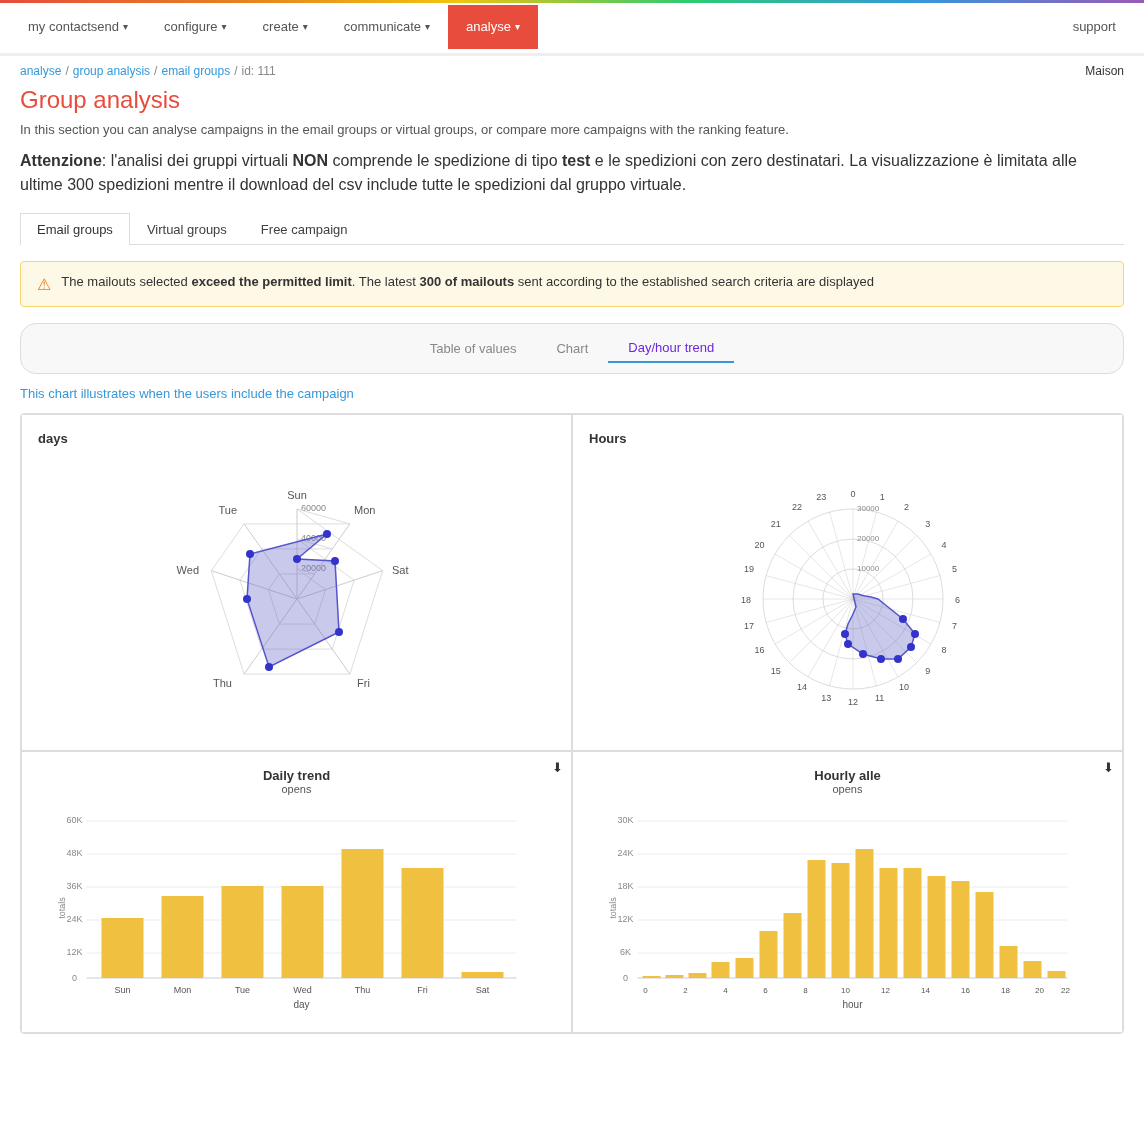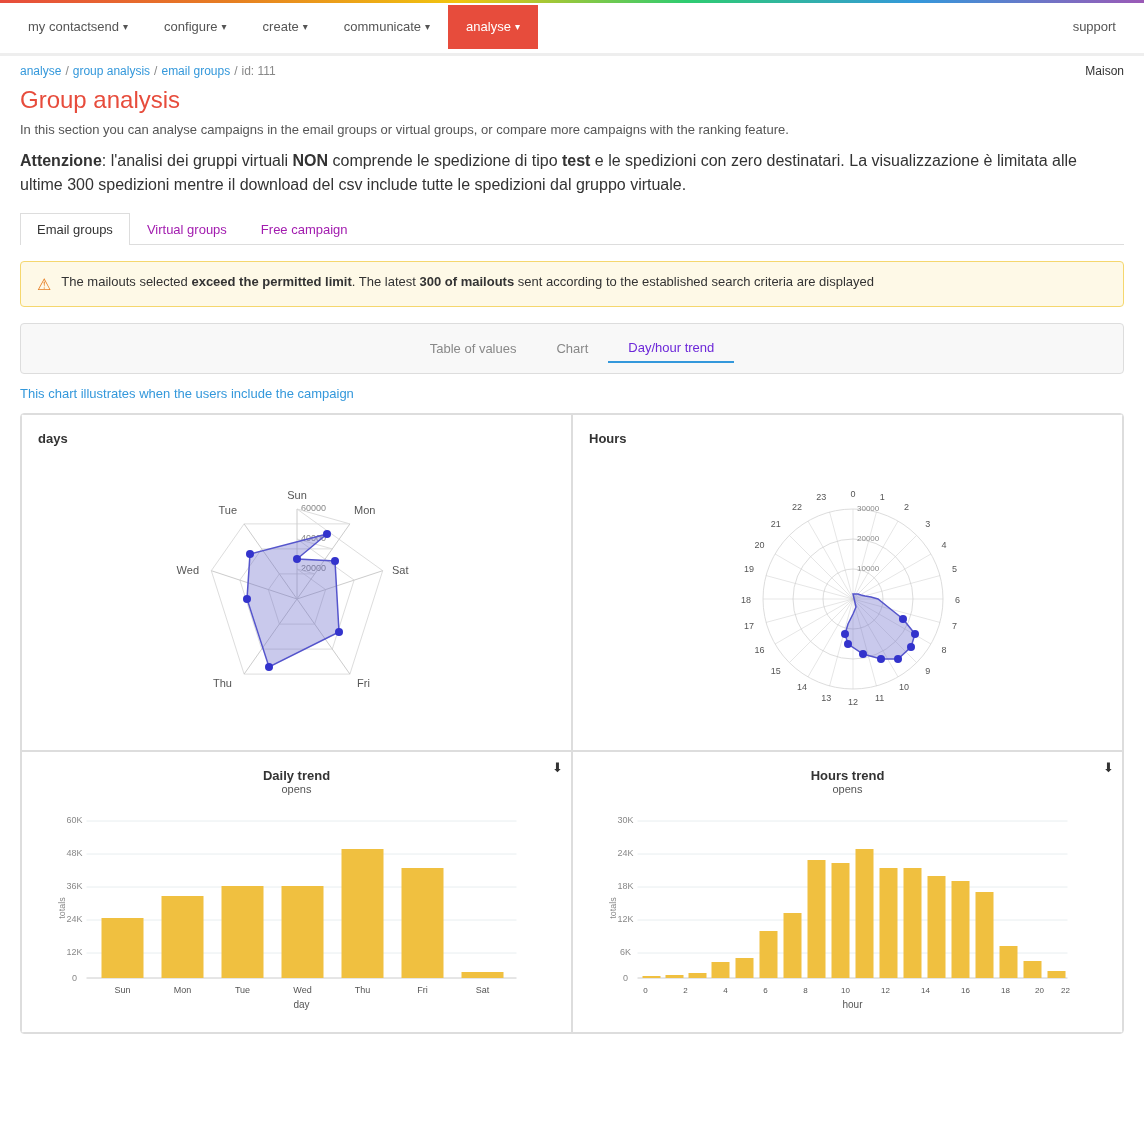--- a/index.html
+++ b/index.html
@@ -84,21 +84,21 @@
       border-bottom: 1px solid #ddd;
       margin-bottom: 16px;
     }
     .tabs { display: flex; }
     .tab {
       padding: 8px 16px;
       cursor: pointer;
       border: 1px solid transparent;
       border-bottom: none;
       font-size: 13px;
-      color: #a21caf;
+      color: #404040;
       background: none;
       margin-bottom: -1px;
     }
     .tab.active {
       border-color: #ddd;
       border-bottom-color: #fff;
       background: #fff;
       color: #333;
     }
 
@@ -113,21 +113,21 @@
       align-items: flex-start;
       gap: 10px;
       font-size: 13px;
     }
     .warning-icon { color: #e67e22; font-size: 16px; margin-top: 1px; }
 
     
     .sub-tabs-container {
       background: #f8f8f8;
       border: 1px solid #ddd;
-      border-radius: 4px;
+      border-radius: 16px;
       margin-bottom: 12px;
     }
     .sub-tabs {
       display: flex;
       justify-content: center;
       padding: 10px 0;
       gap: 0;
     }
     .sub-tab {
       padding: 6px 20px;
@@ -432,21 +432,21 @@
         <text x="246" y="190" font-size="9" fill="#555" text-anchor="middle">Wed</text>
         <text x="306" y="190" font-size="9" fill="#555" text-anchor="middle">Thu</text>
         <text x="366" y="190" font-size="9" fill="#555" text-anchor="middle">Fri</text>
         <text x="426" y="190" font-size="9" fill="#555" text-anchor="middle">Sat</text>
         <text x="245" y="205" font-size="10" fill="#555" text-anchor="middle">day</text>
       </svg>
     </div>
 
     <div class="chart-cell" style="position:relative;">
       <div style="position:absolute;top:8px;right:8px;cursor:pointer;">⬇</div>
-      <div class="bar-chart-title">Hours trend</div>
+      <div class="bar-chart-title">Hourly alle</div>
       <div class="bar-chart-subtitle">opens</div>
       <svg width="100%" height="210" viewBox="0 0 480 210">
 
         <text x="18" y="20" font-size="9" fill="#888" text-anchor="middle">30K</text>
         <text x="18" y="53" font-size="9" fill="#888" text-anchor="middle">24K</text>
         <text x="18" y="86" font-size="9" fill="#888" text-anchor="middle">18K</text>
         <text x="18" y="119" font-size="9" fill="#888" text-anchor="middle">12K</text>
         <text x="18" y="152" font-size="9" fill="#888" text-anchor="middle">6K</text>
         <text x="18" y="178" font-size="9" fill="#888" text-anchor="middle">0</text>
 

